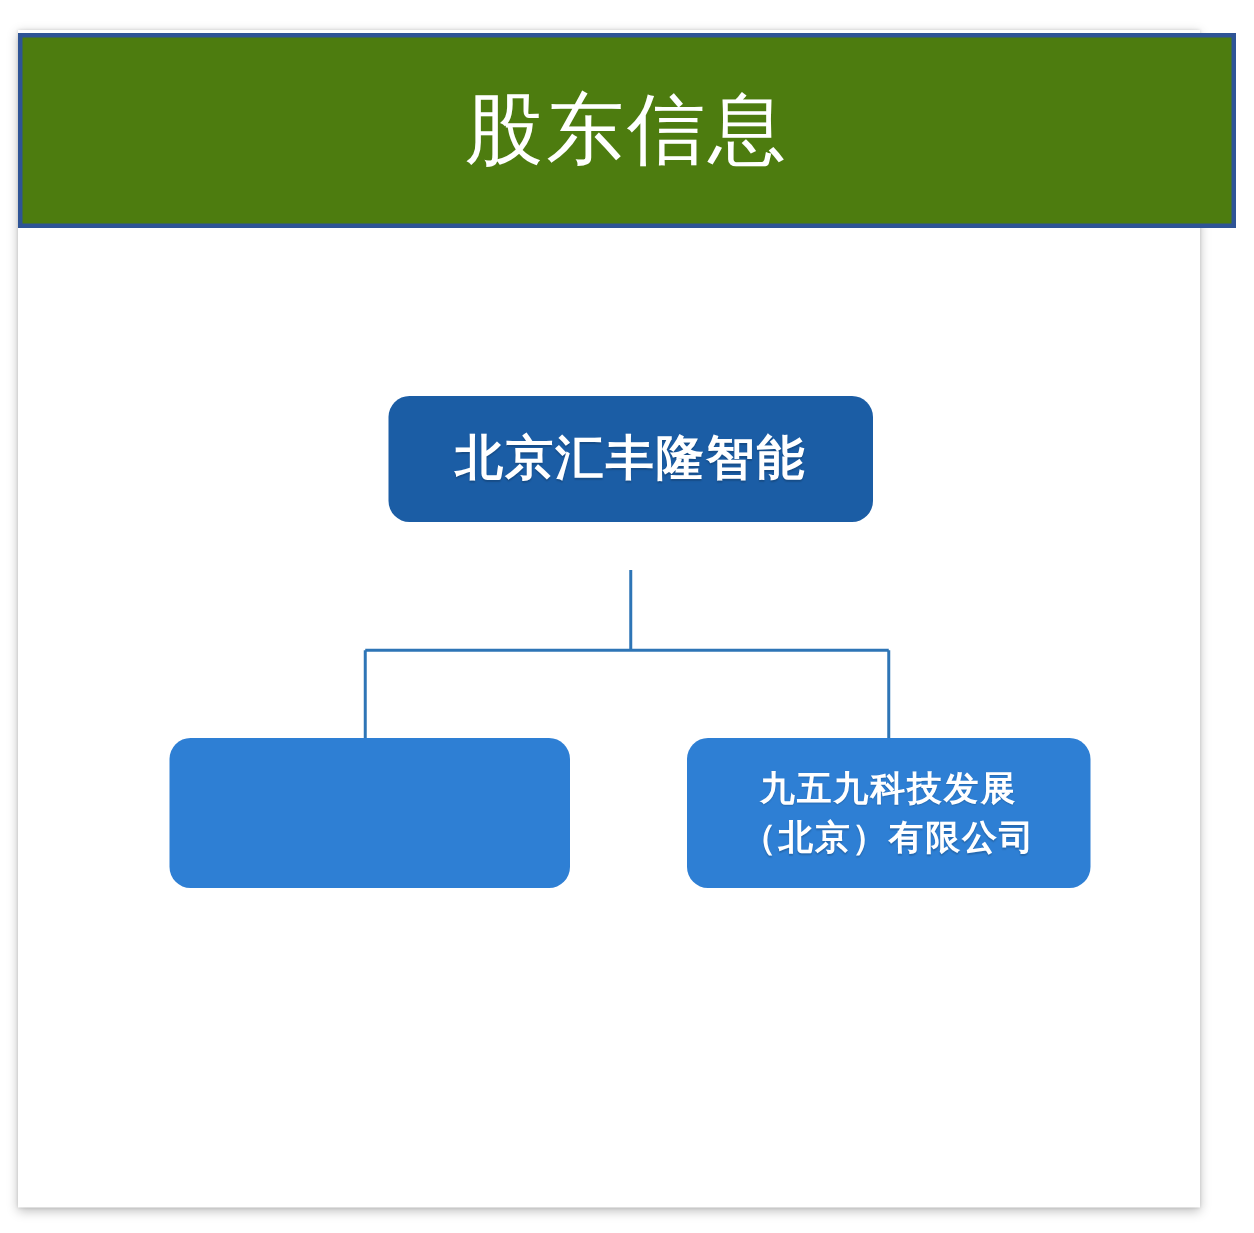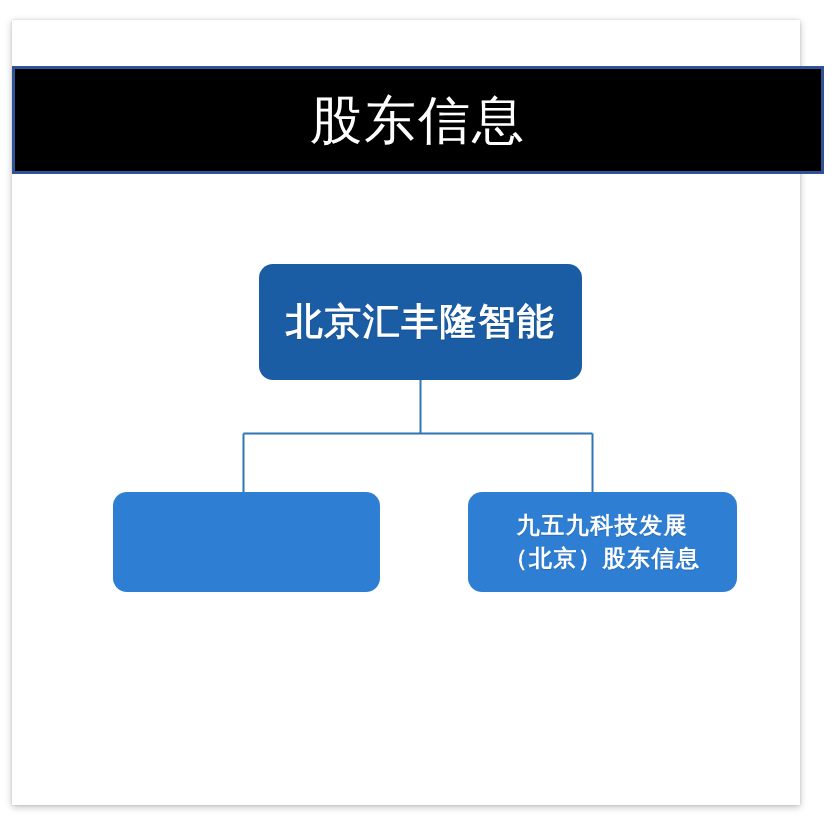--- a/index.html
+++ b/index.html
@@ -26,28 +26,27 @@
     background: #ffffff;
     box-shadow: 0 2px 7px rgba(0,0,0,0.26), 0 0 2px rgba(0,0,0,0.13);
   }
 
   
   #banner {
     position: absolute;
     left: 12px;
     top: 22px;
     width: 812px;
-    height: 108px;
-    background: #000000;
+    height: 130px;
+    background: #4d7c0f;
     border: 3px solid #2e5496;
     box-sizing: border-box;
     display: flex;
     align-items: center;
     justify-content: center;
-    margin-top: 44px;
   }
   #banner-title {
     color: #ffffff;
     font-size: 52px;
     line-height: 1;
     letter-spacing: 2px;
     font-weight: 400;
     font-family: "Liberation Sans", "DejaVu Sans", sans-serif;
     white-space: nowrap;
     user-select: none;
@@ -84,36 +83,36 @@
     font-weight: 700;
     letter-spacing: 1.5px;
     text-shadow: 0 1px 1px rgba(0,0,0,0.18);
     user-select: none;
   }
 
   .node-root {
     left: 247px;   
     top: 134px;    
     width: 323px;
-    height: 116px;
+    height: 84px;
     background: #1b5da5;
-    font-size: 37px;
+    font-size: 32px;
     line-height: 1.42;
   }
 
   .node-child {
     top: 362px;    
     height: 100px;
     background: #2e7fd4;
     font-size: 23px;
     line-height: 1.45;
   }
 
   .node-child-left  { left: 101px; width: 267px; }  
-  .node-child-right { left: 456px; width: 269px; }  
+  .node-child-right { left: 446px; width: 269px; }  
 
   .node-label {
     display: block;
     padding: 0 8px;
   }
 </style>
 </head>
 <body>
 
 <div id="card"></div>
@@ -143,17 +142,17 @@
 
   <div class="node node-child node-child-left">
     <span class="node-label">
       <br>
     </span>
   </div>
 
   <div class="node node-child node-child-right">
     <span class="node-label">
       <span>九五九科技发展</span><br>
-      <span>（北京）股东信息</span>
+      <span>（北京）有限公司</span>
     </span>
   </div>
 
 </div>
 
 </body></html>

